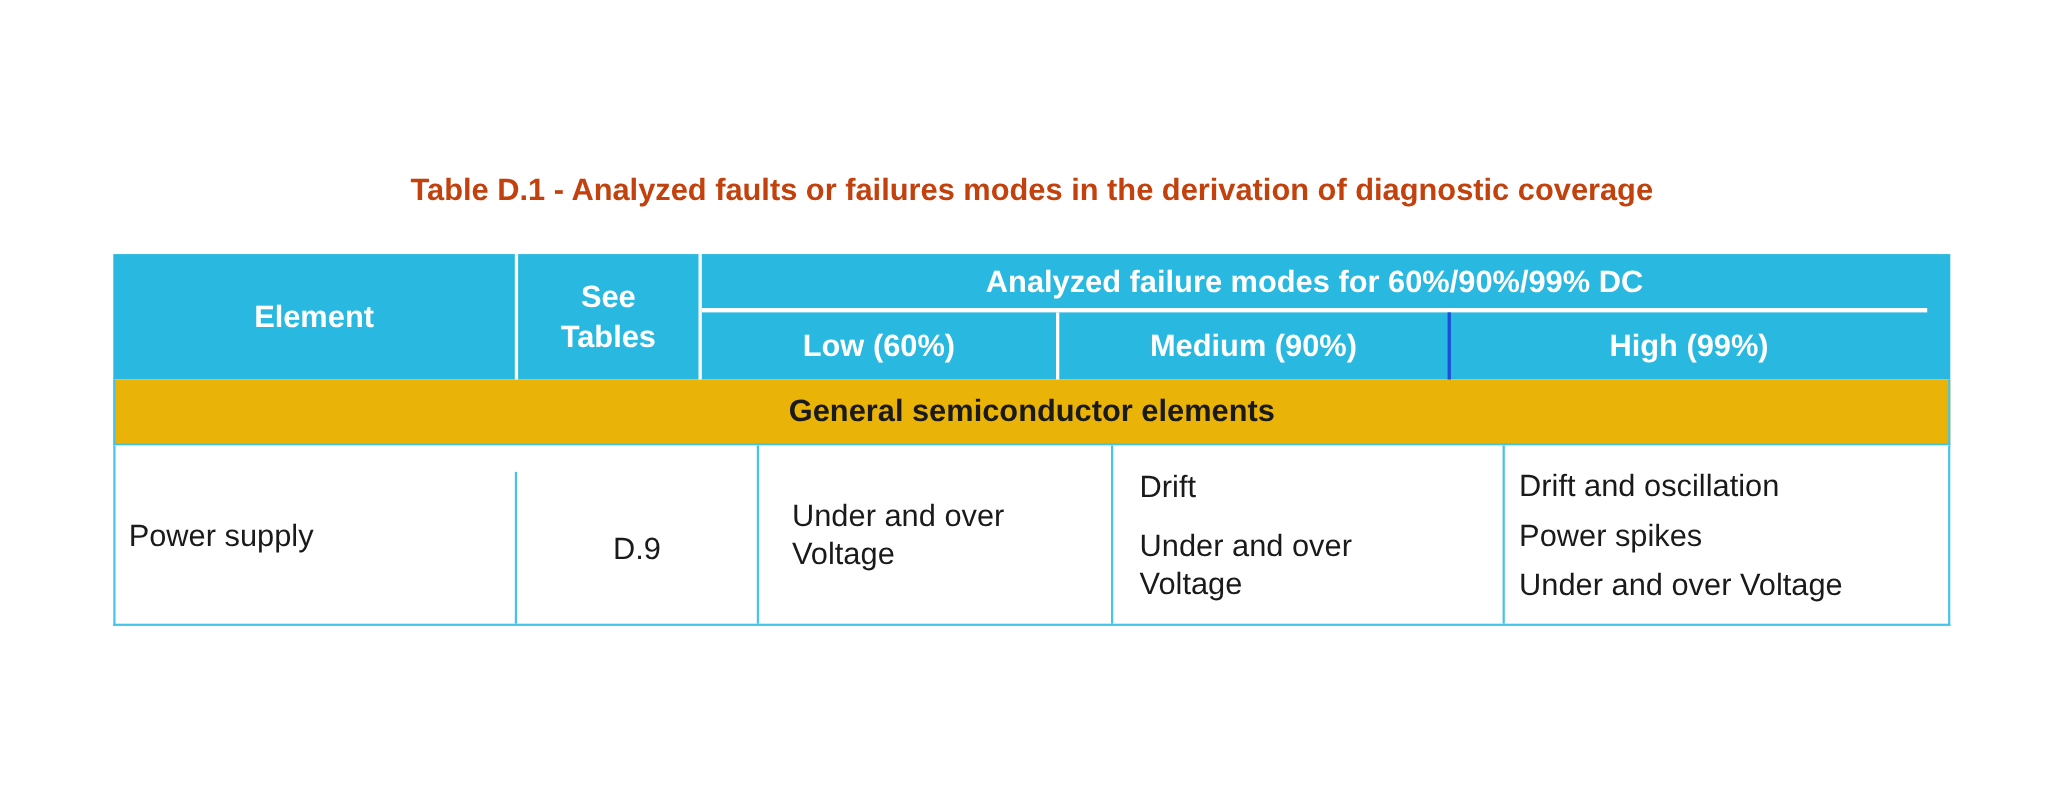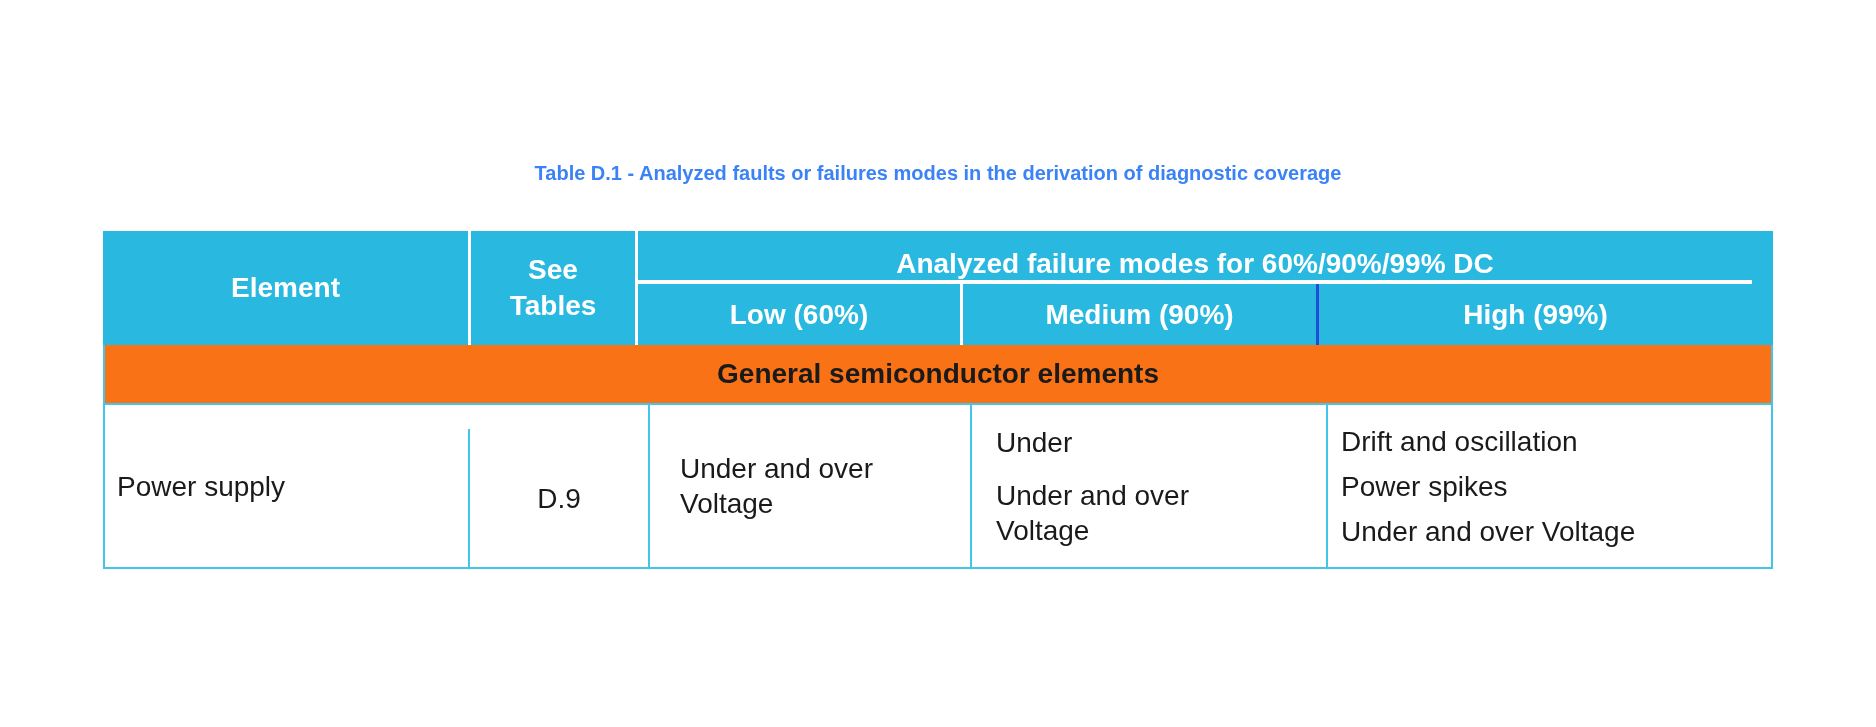--- a/index.html
+++ b/index.html
@@ -9,23 +9,23 @@
     font-family: "Liberation Sans", "DejaVu Sans", sans-serif;
     position: relative;
     overflow: hidden;
   }
 
   .doc-title {
     position: absolute;
     left: 0; top: 155px;
     width: 1876px;
     text-align: center;
-    font-size: 20px;
+    font-size: 28px;
     font-weight: bold;
-    color: #3b82f6;
+    color: #c2410c;
     line-height: 36px;
   }
 
   .tbl {
     position: absolute;
     left: 103px; top: 231px;
     width: 1670px;
   }
 
   
@@ -41,32 +41,32 @@
     display: flex; align-items: center; justify-content: center;
     text-align: center;
     box-sizing: border-box;
   }
   .hc-element { width: 365px; align-items: center; }
   .hc-see     { width: 167px; border-left: 3px solid #ffffff; flex-direction: column; line-height: 36px; }
   .hgroup     { width: 1117px; border-left: 3px solid #ffffff; display: flex; flex-direction: column; box-sizing: border-box; }
   .hgroup-top {
     height: 53px; box-sizing: border-box;
     border-bottom: 4px solid #ffffff;
-    display: flex; align-items: flex-end; justify-content: center;
+    display: flex; align-items: center; justify-content: center;
   }
   .hgroup-sub { flex: 1; display: flex; }
   .hc-low  { width: 322px; }
   .hc-med  { width: 356px; border-left: 3px solid #ffffff; }
   .hc-high { flex: 1;      border-left: 3px solid #1d4ed8; }
 
   
   .section-row {
     height: 60px;
     box-sizing: border-box;
-    background: #f97316;
+    background: #eab308;
     border-left: 2px solid #45c4e9;
     border-right: 2px solid #45c4e9;
     border-bottom: 2px solid #45c4e9;
     display: flex; align-items: center; justify-content: center;
     font-weight: bold;
     font-size: 28px;
     color: #1a1a1a;
   }
 
   
@@ -81,21 +81,21 @@
     font-size: 28px;
     color: #1a1a1a;
     line-height: 35px;
   }
   .bc {
     display: flex; flex-direction: column; justify-content: center;
     box-sizing: border-box;
   }
   .bc + .bc { border-left: 2px solid #45c4e9; }
   .bc-element { width: 363px; padding-left: 12px; }
-  .bc-see     { width: 180px; align-items: center; text-align: center; margin-top: 24px; }
+  .bc-see     { width: 220px; align-items: center; text-align: center; margin-top: 24px; }
   .bc-low     { width: 322px; padding-left: 30px; }
   .bc-med     { width: 356px; padding-left: 24px; }
   .bc-high    { flex: 1;      padding-left: 13px; }
   .para-gap    { margin-top: 10px; }
   .para-gap-lg { margin-top: 18px; }
 </style>
 </head>
 <body>
 
 <div class="doc-title">Table D.1 - Analyzed faults or failures modes in the derivation of diagnostic coverage</div>
@@ -137,21 +137,21 @@
       <div>Power supply</div>
     </div>
     <div class="bc bc-see">
       <div>D.9</div>
     </div>
     <div class="bc bc-low">
       <div>Under and over</div>
       <div>Voltage</div>
     </div>
     <div class="bc bc-med">
-      <div>Under</div>
+      <div>Drift</div>
       <div class="para-gap-lg">Under and over</div>
       <div>Voltage</div>
     </div>
     <div class="bc bc-high">
       <div>Drift and oscillation</div>
       <div class="para-gap">Power spikes</div>
       <div class="para-gap">Under and over Voltage</div>
     </div>
   </div>
 

